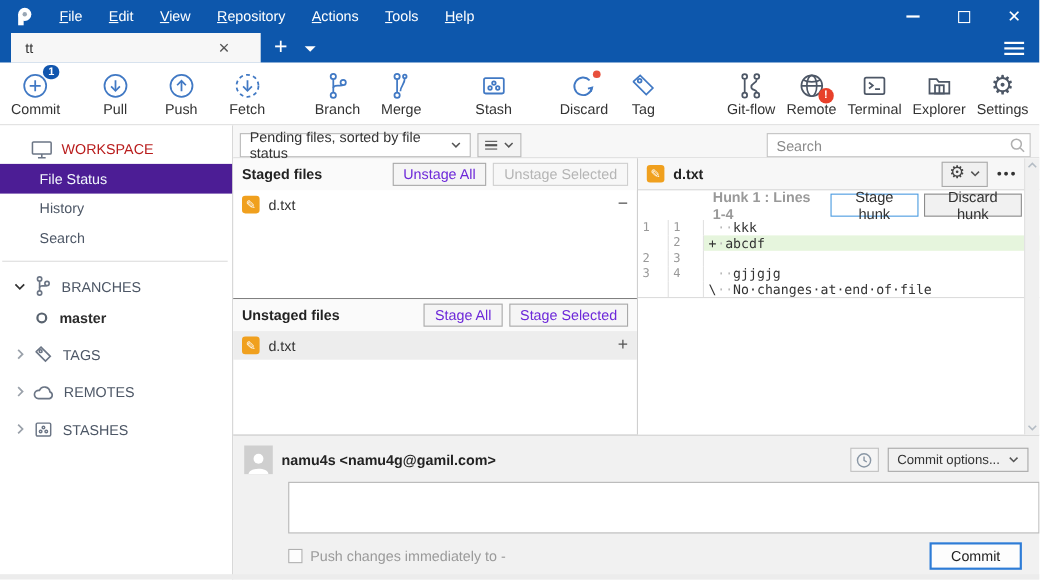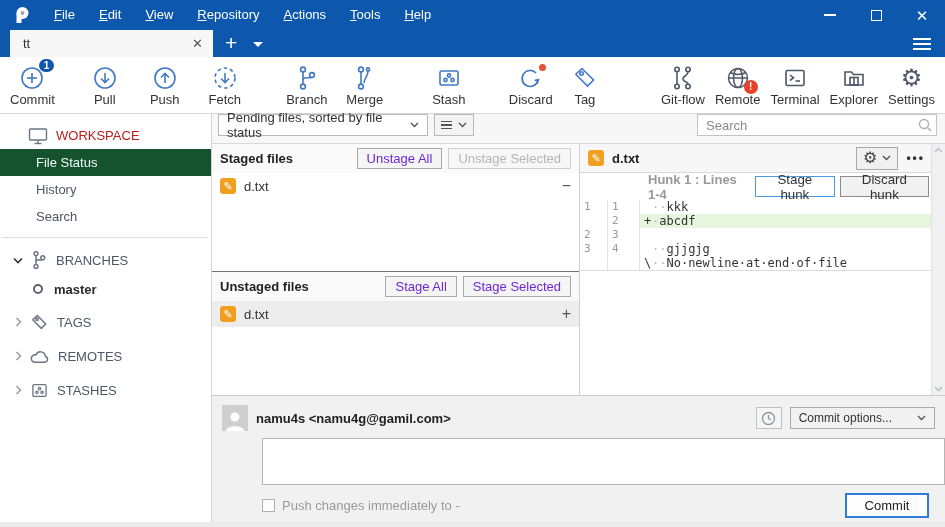--- a/index.html
+++ b/index.html
@@ -17,22 +17,22 @@
   .menu-item { display:inline-block; padding:0 12px; line-height:30px; cursor:default; }
   .menu-item::first-letter { text-decoration:underline; }
   .win-controls { margin-left:auto; display:flex; height:100%; }
   .win-btn { width:46px; height:100%; display:flex; align-items:center; justify-content:center; }
   .minimize-glyph { width:12px; height:2px; background:#fff; display:block; }
   .maximize-glyph { width:11px; height:11px; border:1.5px solid #fff; display:block; }
   .close-glyph { font-size:15px; line-height:1; }
   
   .tabbar { position:absolute; left:0; top:30px; width:945px; height:27px;
     background:#0d57ac; display:flex; align-items:flex-end; }
-  .tab { width:203px; height:27px; margin-left:10px; background:#f7f7f7; color:#333;
-    display:flex; align-items:center; padding:0 10px 0 13px; }
+  .tab { width:227px; height:27px; margin-left:10px; background:#f7f7f7; color:#333;
+    display:flex; align-items:center; padding:0 28px 0 13px; }
   .tab-label { flex:1; }
   .tab-close { color:#555; font-size:13px; }
   .tab-plus { color:#fff; font-size:21px; font-weight:400; margin:0 0 2px 12px; line-height:25px; }
   .tab-caret { width:0; height:0; border-left:5px solid transparent; border-right:5px solid transparent;
     border-top:5px solid #fff; margin:0 0 10px 16px; }
   .tab-hamburger { margin-left:auto; margin-right:14px; margin-bottom:7px; display:flex; flex-direction:column; gap:3px; }
   .tab-hamburger span { width:18px; height:2px; background:#fff; display:block; }
   
   .toolbar { position:absolute; left:0; top:57px; width:945px; height:57px; background:#fff;
     border-bottom:1px solid #d7d7d7; display:flex; align-items:center; padding:0 10px; }
@@ -52,31 +52,31 @@
   .mr14{margin-right:14px;} .mr40{margin-right:40px;} .mr10{margin-right:10px;}
   .ml-auto{margin-left:auto;}
   .gear-glyph { font-size:24px; line-height:1; }
   
   .sidebar { position:absolute; left:0; top:114px; width:212px; height:413px;
     background:#fff; border-right:1px solid #d4d4d4; color:#4d5766; }
   .side-row { display:flex; align-items:center; height:27px; }
   .side-head { padding-left:28px; margin-top:8px; color:#b91c1c; }
   .side-head .shicon { margin-right:8px; display:flex; }
   .side-sub { padding-left:36px; height:27px; display:flex; align-items:center; color:#4d5766; }
-  .side-sub.selected { background:#14532d; color:#f2f8fd; }
+  .side-sub.selected { background:#4c1d95; color:#f2f8fd; }
   .side-divider { border:none; border-top:1px solid #ddd; margin:7px 4px 7px 2px; }
   .side-section { padding-left:10px; margin-top:4px; height:30px; }
   .side-section .chev { width:16px; display:flex; justify-content:center; margin-right:4px; }
   .side-section .sicon { margin-right:8px; display:flex; }
   .master-row { padding-left:32px; height:28px; color:#2b2b2b; font-weight:bold; }
   .master-row .sicon { margin-right:10px; display:flex; }
   
   .main { position:absolute; left:212px; top:114px; width:733px; height:413px; }
   .filterbar { height:30px; background:#f7f7f7; border-bottom:1px solid #d9d9d9;
-    display:flex; align-items:flex-start; padding:0 8px 0 6px; }
+    display:flex; align-items:flex-end; padding:0 8px 0 6px; }
   .select-ctl { height:22px; background:#fff; border:1px solid #b9b9b9; display:flex;
     align-items:center; padding:0 8px; font-size:13px; color:#333; width:210px; }
   .select-ctl .caret, .btn .caret { margin-left:auto; }
   .viewmode { height:22px; margin-left:6px; background:#f3f3f3; border:1px solid #b9b9b9;
     display:flex; align-items:center; padding:0 6px; gap:6px; }
   .listicon { display:flex; flex-direction:column; gap:2px; }
   .listicon span { width:11px; height:1.5px; background:#555; display:block; }
   .search-wrap { margin-left:auto; width:240px; height:22px; position:relative; }
   .search-input { width:100%; height:100%; border:1px solid #c2c2c2; background:#fff;
     padding:0 24px 0 8px; font-size:13px; font-family:"Liberation Sans",sans-serif; color:#333; }
@@ -124,21 +124,21 @@
     border-left:1px solid #e0e0e0; display:flex; flex-direction:column; justify-content:space-between;
     align-items:center; padding:3px 0; color:#b4bcc4; }
   
   .commitbar { height:132px; background:#f1f1f1; border-top:1px solid #c9c9c9; padding:9px 10px 0 10px; }
   .commit-row1 { display:flex; align-items:center; gap:8px; }
   .avatar { width:26px; height:26px; background:#cfcfcf; display:flex; align-items:flex-end; justify-content:center; overflow:hidden; }
   .author { font-weight:bold; color:#222; margin-right:auto; }
   .clock-btn { width:26px; height:22px; background:#f5f5f5; border:1px solid #c0c0c0;
     display:flex; align-items:center; justify-content:center; color:#8a97a5; }
   .options-btn { height:22px; background:#f1f1f1; border:1px solid #a9a9a9; display:flex;
-    align-items:center; gap:25px; padding:0 8px; color:#333; font-size:12px; }
+    align-items:center; gap:8px; padding:0 8px; color:#333; font-size:12px; }
   .commit-msg { display:block; margin:7px 0 0 40px; width:683px; height:47px;
     border:1px solid #b5b5b5; background:#fff; resize:none;
     font-family:"Liberation Sans",sans-serif; font-size:13px; padding:4px 6px; }
   .commit-row2 { display:flex; align-items:center; margin:8px 0 0 40px; }
   .checkbox { width:13px; height:13px; border:1px solid #b0b0b0; background:#fdfdfd; margin-right:7px; }
   .push-label { color:#9a9a9a; }
   .commit-btn { margin-left:auto; margin-right:6px; width:84px; height:25px; background:#fdfdfd;
     border:2px solid #2e7cd6; color:#222; font-size:13px; font-family:"Liberation Sans",sans-serif;
     display:flex; align-items:center; justify-content:center; }
   .bottom-strip { position:absolute; left:0; bottom:0; width:945px; height:5px; background:#ececec; }
@@ -529,21 +529,21 @@
           <span class="gcell">3</span>
         </div>
         <div class="hrow dline">
           <span class="gcell">3</span>
           <span class="gcell">4</span>
           <span class="code"><span class="marker"></span><span class="ws">··</span><span>gjjgjg</span></span>
         </div>
         <div class="hrow dline">
           <span class="gcell"></span>
           <span class="gcell"></span>
-          <span class="code"><span class="marker">\</span><span class="ws">··</span><span>No·newline·at·end·of·file</span></span>
+          <span class="code"><span class="marker">\</span><span class="ws">··</span><span>No·changes·at·end·of·file</span></span>
         </div>
       </div>
 
       <div class="diff-scrollbar">
         <svg width="9" height="6" viewBox="0 0 9 6" fill="none" stroke="#b4bcc4" stroke-width="1.4">
             <polyline points="1,5 4.5,1.5 8,5"></polyline>
           </svg>
         <svg width="9" height="6" viewBox="0 0 9 6" fill="none" stroke="#b4bcc4" stroke-width="1.4">
             <polyline points="1,1 4.5,4.5 8,1"></polyline>
           </svg>

